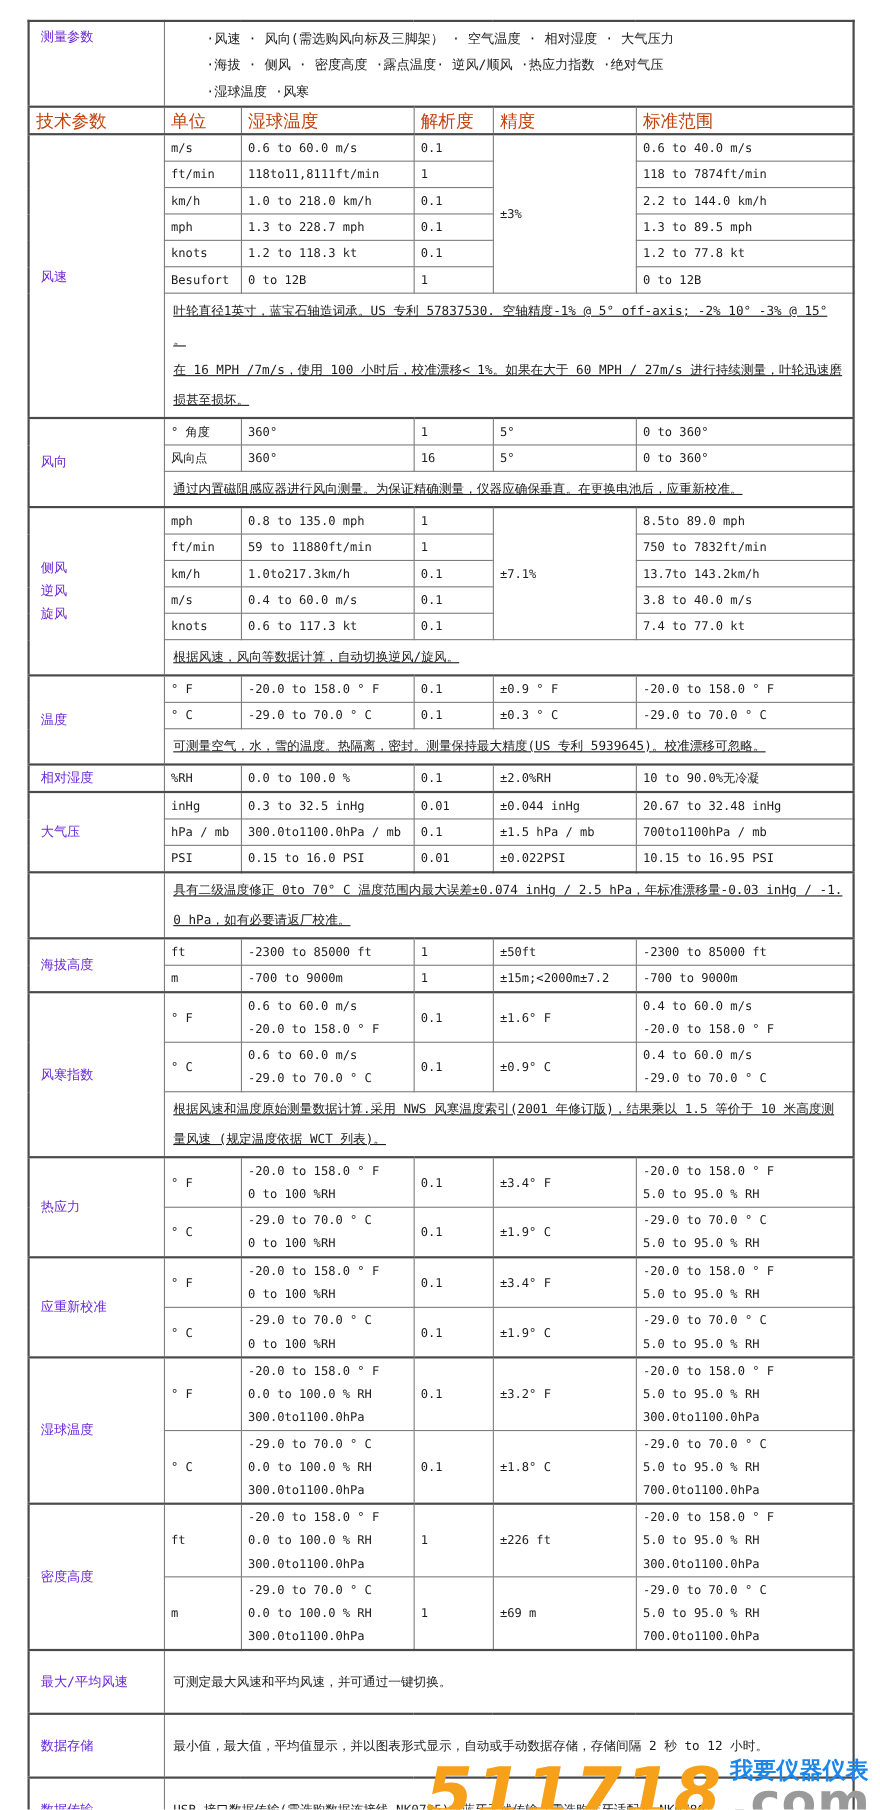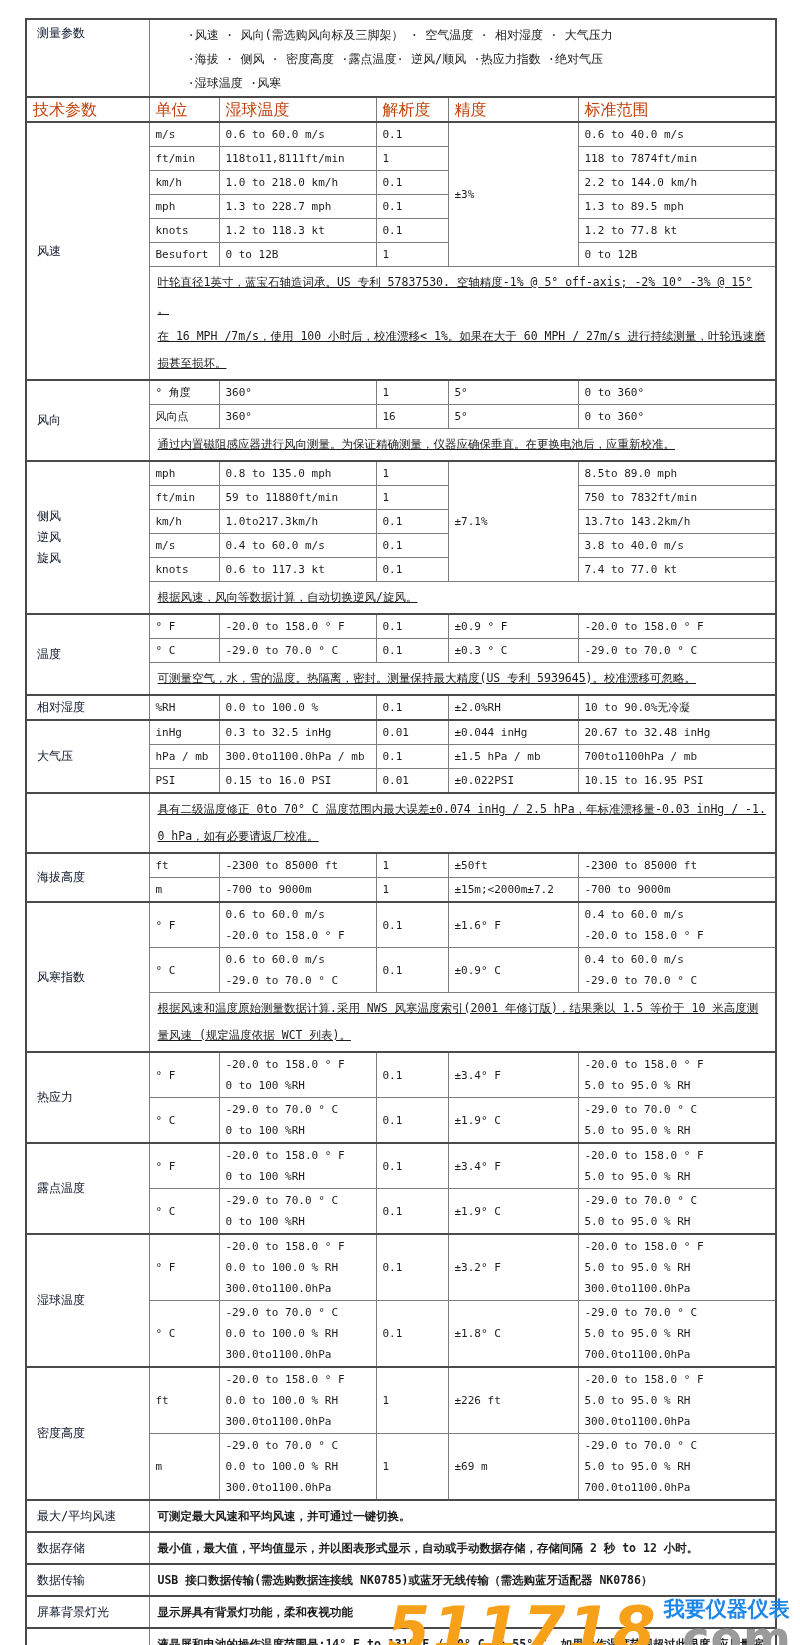--- a/index.html
+++ b/index.html
@@ -4,29 +4,29 @@
 <style>
   html,body{margin:0;padding:0;background:#ffffff;width:800px;height:1645px;overflow:hidden;
     font-family:"Liberation Sans",sans-serif;-webkit-font-smoothing:none;}
   .page{position:relative;width:800px;height:1645px;background:#fff;}
   table.spec{border-collapse:collapse;table-layout:fixed;width:750px;margin:18px 0 0 25px;
     border:2px solid #4a4a4a;}
   col.c1{width:123px}col.c2{width:70px}col.c3{width:157px}col.c4{width:72px}col.c5{width:130px}col.c6{width:198px}
   td{border:1px solid #7d7d7d;padding:1px 6px;vertical-align:middle;
      font-family:"DejaVu Sans Mono","Liberation Sans",sans-serif;
      font-size:11px;line-height:21px;color:#1c1c1c;word-break:break-all;}
-  td.lbl{font-size:12px;color:#0f172a;padding-left:10px;background:#fff;}
+  td.lbl{font-size:12px;color:#6d28d9;padding-left:10px;background:#fff;}
   td.hdr{font-size:16px;color:#c2410c;height:21px;}
   tr.sec-start > td, tr.hdr-row > td, tr.info > td, tr.sec-note-out > td{border-top:2px solid #4a4a4a;}
   tr.mrow > td{vertical-align:top;padding-top:3px;}
   td.bullets{font-size:12px;line-height:24px;padding-left:38px;}
   td.note{font-size:11.5px;line-height:27px;padding:2px 8px;text-decoration:underline;}
   td.unit{font-size:11px;}
   tr.unit-row > td{height:21px;}
-  td.info-val{font-size:11.5px;line-height:24px;padding:3px 8px;font-weight:bold;}
+  td.info-val{font-size:11.5px;line-height:24px;padding:16px 8px;}
   .footer{position:absolute;right:8px;bottom:6px;display:flex;align-items:flex-end;}
   .logo-number{font-family:"DejaVu Sans",sans-serif;font-weight:bold;font-style:italic;
     font-size:62px;line-height:0.85;letter-spacing:2px;}
   .logo-col{display:flex;flex-direction:column;align-items:flex-start;margin-left:6px;}
   .logo-tagline{font-family:"DejaVu Sans",sans-serif;font-weight:bold;font-size:21px;line-height:1;margin-top:40px;}
   .logo-suffix{font-family:"DejaVu Sans",sans-serif;font-weight:bold;font-size:46px;line-height:0.8;letter-spacing:1px;}
 </style>
 </head>
 <body>
 
@@ -388,21 +388,21 @@
           </td>
           <td>0.1</td>
           <td>±1.9° C</td>
           <td>
             <div>-29.0 to 70.0 ° C</div>
             <div>5.0 to 95.0 % RH</div>
           </td>
         </tr>
         <tr class="unit-row sec-start">
           <td class="lbl" rowspan="2">
-            <div>露点温度</div>
+            <div>应重新校准</div>
           </td>
           <td class="unit">° F</td>
           <td>
             <div>-20.0 to 158.0 ° F</div>
             <div>0 to 100 %RH</div>
           </td>
           <td>0.1</td>
           <td>±3.4° F</td>
           <td>
             <div>-20.0 to 158.0 ° F</div>

